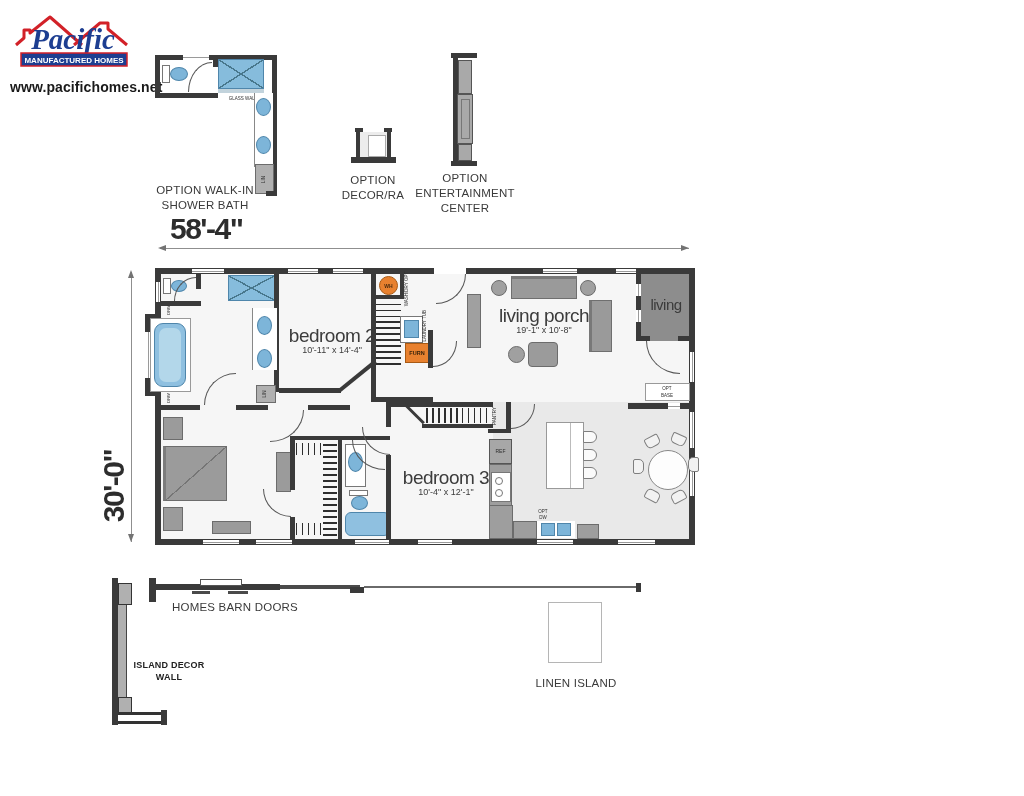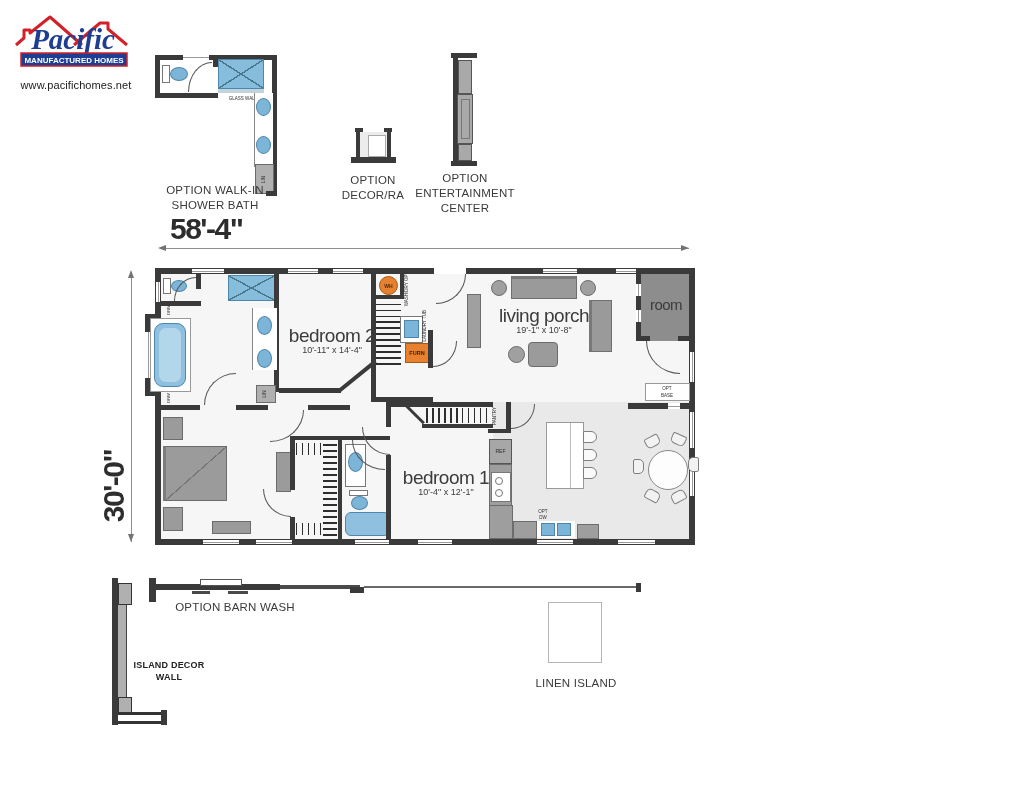--- a/index.html
+++ b/index.html
@@ -41,21 +41,21 @@
 .ah-down{border-left:3.5px solid transparent;border-right:3.5px solid transparent;border-top:8px solid #737373}
 .chair{position:absolute;width:15px;height:11px;background:#f2f2f2;border:1px solid #7e7e7e;border-radius:2px 2px 5px 5px}
 .stool{position:absolute;width:14px;height:12px;background:#fafafa;border:1px solid #7e7e7e;border-radius:0 6px 6px 0}
 .title-model{font-family:"Liberation Serif",serif;font-weight:bold;font-size:17.5px;color:#101010}
 .title-line{font-size:14.5px;font-weight:600;color:#1c1c1c;letter-spacing:.3px;margin-top:1px}
 .bed{position:absolute;border:1px solid #6c6c6c;border-left:3px solid #7c7c7c;background:
  linear-gradient(to bottom right,transparent calc(50% - .6px),#757575 calc(50% - .6px) calc(50% + .6px),transparent calc(50% + .6px)),#9b9b9b}
 .sofa{position:absolute;background:#9a9a9a;border:1px solid #6f6f6f;border-top:3px solid #787878}
 .tub{position:absolute;background:#8fc0e0;border:1px solid #4f86ab;border-radius:9px}
 .tub-in{position:absolute;background:#b3d7ea;border-radius:7px}
-.weblink{position:absolute;font-size:11px;font-weight:normal;color:#1a1a1a;text-align:center;letter-spacing:.1px}
+.weblink{position:absolute;font-size:14px;font-weight:bold;color:#1a1a1a;text-align:center;letter-spacing:.1px}
 </style>
 </head>
 <body>
 
 <div id="canvas">
 
   <svg class="a" style="left:10px;top:10px" width="132" height="68" viewBox="0 0 132 68">
     <path d="M6 35 L14 28 L14 20 L20 20 L20 23 L40 7 L72 35" fill="none" stroke="#d22128" stroke-width="3" stroke-linejoin="round"></path>
     <path d="M64 35 L90 13 L98 13 L98 19 L117 35" fill="none" stroke="#d22128" stroke-width="3" stroke-linejoin="round"></path>
     <text x="63" y="39" font-family="Liberation Serif, serif" font-style="italic" font-weight="bold" font-size="29" fill="#1d3e91" text-anchor="middle">Pacific</text>
@@ -76,21 +76,21 @@
   <div class="arc arc-tl" style="left:188px;top:62px;width:24px;height:30px"></div>
   <div class="xbox" style="left:218px;top:59px;width:46px;height:30px"></div>
   <div class="a" style="left:218px;top:89px;width:46px;height:4px;background:#c2d3dc"></div>
   <div class="tiny" style="left:228px;top:96px;width:30px;font-size:4.5px">GLASS WALL</div>
   <div class="a" style="left:254px;top:93px;width:19px;height:74px;background:#fff;border-left:1px solid #888"></div>
   <div class="blue ell" style="left:256px;top:98px;width:15px;height:18px"></div>
   <div class="blue ell" style="left:256px;top:136px;width:15px;height:18px"></div>
   <div class="gray" style="left:255px;top:164px;width:19px;height:30px;background:#b0b0b0"></div>
   <div class="tiny vt" style="left:250px;top:175px;width:30px;height:9px;font-size:4.5px">LIN</div>
   <div class="w" style="left:266px;top:191px;width:11px;height:5px"></div>
-  <div class="optlbl" style="left:145px;top:183px;width:140px">OPTION WALK-IN SHOWER BATH</div>
+  <div class="optlbl" style="left:135px;top:183px;width:140px">OPTION WALK-IN SHOWER BATH</div>
 
   <div class="a" style="left:358px;top:132px;width:32px;height:27px;background:#ececec"></div>
   <div class="white-box" style="left:368px;top:135px;width:18px;height:22px;border-color:#aaa"></div>
   <div class="w" style="left:355px;top:128px;width:8px;height:4px"></div>
   <div class="w" style="left:384px;top:128px;width:8px;height:4px"></div>
   <div class="w" style="left:356px;top:130px;width:4px;height:28px"></div>
   <div class="w" style="left:387px;top:130px;width:4px;height:28px"></div>
   <div class="w" style="left:351px;top:157px;width:45px;height:6px"></div>
   <div class="optlbl" style="left:338px;top:173px;width:70px">OPTION DECOR/RA</div>
 
@@ -200,21 +200,21 @@
   <div class="rlbl" style="left:494px;top:306px;width:100px">
     <span>living porch</span>
     <span class="rdims">19'-1" x 10'-8"</span>
   </div>
 
   <div class="w" style="left:636px;top:274px;width:5px;height:67px"></div>
   <div class="win win-v" style="left:636px;top:284px;width:5px;height:12px"></div>
   <div class="win win-v" style="left:636px;top:310px;width:5px;height:12px"></div>
   <div class="w" style="left:636px;top:336px;width:14px;height:5px"></div>
   <div class="w" style="left:678px;top:336px;width:11px;height:5px"></div>
-  <div class="rlbl" style="left:644px;top:297px;width:44px;font-size:15px;color:#3b3b3b">room</div>
+  <div class="rlbl" style="left:644px;top:297px;width:44px;font-size:15px;color:#3b3b3b">living</div>
   <div class="arc arc-bl" style="left:646px;top:341px;width:34px;height:33px"></div>
   <div class="white-box" style="left:645px;top:383px;width:45px;height:18px;border-color:#999"></div>
   <div class="tiny" style="left:658px;top:386px;width:18px;font-size:4.5px;line-height:1.5">OPT BASE</div>
   <div class="w" style="left:628px;top:403px;width:42px;height:6px"></div>
   <div class="win win-h" style="left:668px;top:403px;width:14px;height:6px"></div>
   <div class="w" style="left:680px;top:403px;width:15px;height:6px"></div>
 
   <div class="w" style="left:161px;top:405px;width:39px;height:5px"></div>
   <div class="arc arc-tl" style="left:204px;top:373px;width:32px;height:32px"></div>
   <div class="w" style="left:236px;top:405px;width:32px;height:5px"></div>
@@ -243,21 +243,21 @@
   <div class="tub" style="left:345px;top:512px;width:45px;height:24px;border-radius:6px"></div>
   <div class="arc arc-bl" style="left:352px;top:440px;width:33px;height:30px"></div>
 
   <div class="w" style="left:386px;top:402px;width:5px;height:25px"></div>
   <div class="w" style="left:386px;top:455px;width:5px;height:84px"></div>
   <div class="arc arc-bl" style="left:362px;top:427px;width:28px;height:28px"></div>
   <div class="hatch-v" style="left:426px;top:408px;width:62px;height:15px"></div>
   <div class="w" style="left:422px;top:424px;width:71px;height:4px"></div>
   <div class="w" style="left:404px;top:402px;width:28px;height:3px;transform:rotate(45deg);transform-origin:0 50%"></div>
   <div class="rlbl" style="left:402px;top:468px;width:88px">
-    <span>bedroom 1</span>
+    <span>bedroom 3</span>
     <span class="rdims">10'-4" x 12'-1"</span>
   </div>
 
   <div class="w" style="left:506px;top:402px;width:5px;height:30px"></div>
   <div class="w" style="left:488px;top:429px;width:23px;height:4px"></div>
   <div class="tiny vt" style="left:472px;top:411px;width:50px;height:10px;font-size:4.5px">PANTRY</div>
   <div class="arc arc-br" style="left:511px;top:404px;width:24px;height:25px"></div>
   <div class="cab" style="left:489px;top:439px;width:23px;height:25px;background:#a7a7a7"></div>
   <div class="tiny" style="left:489px;top:448px;width:23px;font-size:5px">REF</div>
   <div class="gray" style="left:489px;top:464px;width:23px;height:43px;background:#9e9e9e"></div>
@@ -288,21 +288,21 @@
 
   <div class="w" style="left:149px;top:578px;width:7px;height:24px"></div>
   <div class="w" style="left:156px;top:584px;width:124px;height:6px"></div>
   <div class="white-box" style="left:200px;top:579px;width:42px;height:7px;border-color:#555"></div>
   <div class="w2" style="left:192px;top:591px;width:18px;height:3px"></div>
   <div class="w2" style="left:228px;top:591px;width:20px;height:3px"></div>
   <div class="w2" style="left:280px;top:585px;width:80px;height:4px"></div>
   <div class="w" style="left:350px;top:587px;width:14px;height:6px"></div>
   <div class="a" style="left:364px;top:586px;width:274px;height:2px;background:#6a6a6a"></div>
   <div class="w" style="left:636px;top:583px;width:5px;height:9px"></div>
-  <div class="optlbl" style="left:170px;top:600px;width:130px;white-space:nowrap">OPTION BARN WASH</div>
+  <div class="optlbl" style="left:170px;top:600px;width:130px;white-space:nowrap">HOMES BARN DOORS</div>
 
   <div class="w" style="left:112px;top:578px;width:6px;height:147px"></div>
   <div class="cab" style="left:118px;top:583px;width:14px;height:22px;background:#b0b0b0;border-color:#333"></div>
   <div class="a" style="left:118px;top:605px;width:9px;height:92px;background:#b0b0b0;border-right:1px solid #444"></div>
   <div class="cab" style="left:118px;top:697px;width:14px;height:21px;background:#b0b0b0;border-color:#333"></div>
   <div class="a" style="left:118px;top:712px;width:46px;height:12px;background:#fff;border-top:3px solid #333;border-bottom:3px solid #333"></div>
   <div class="w" style="left:161px;top:710px;width:6px;height:15px"></div>
   <div class="optlbl" style="left:128px;top:660px;width:82px;font-size:9px;font-weight:bold;color:#222">ISLAND DECOR WALL</div>
 
   <div class="white-box" style="left:548px;top:602px;width:54px;height:61px;border-color:#b5b5b5"></div>

